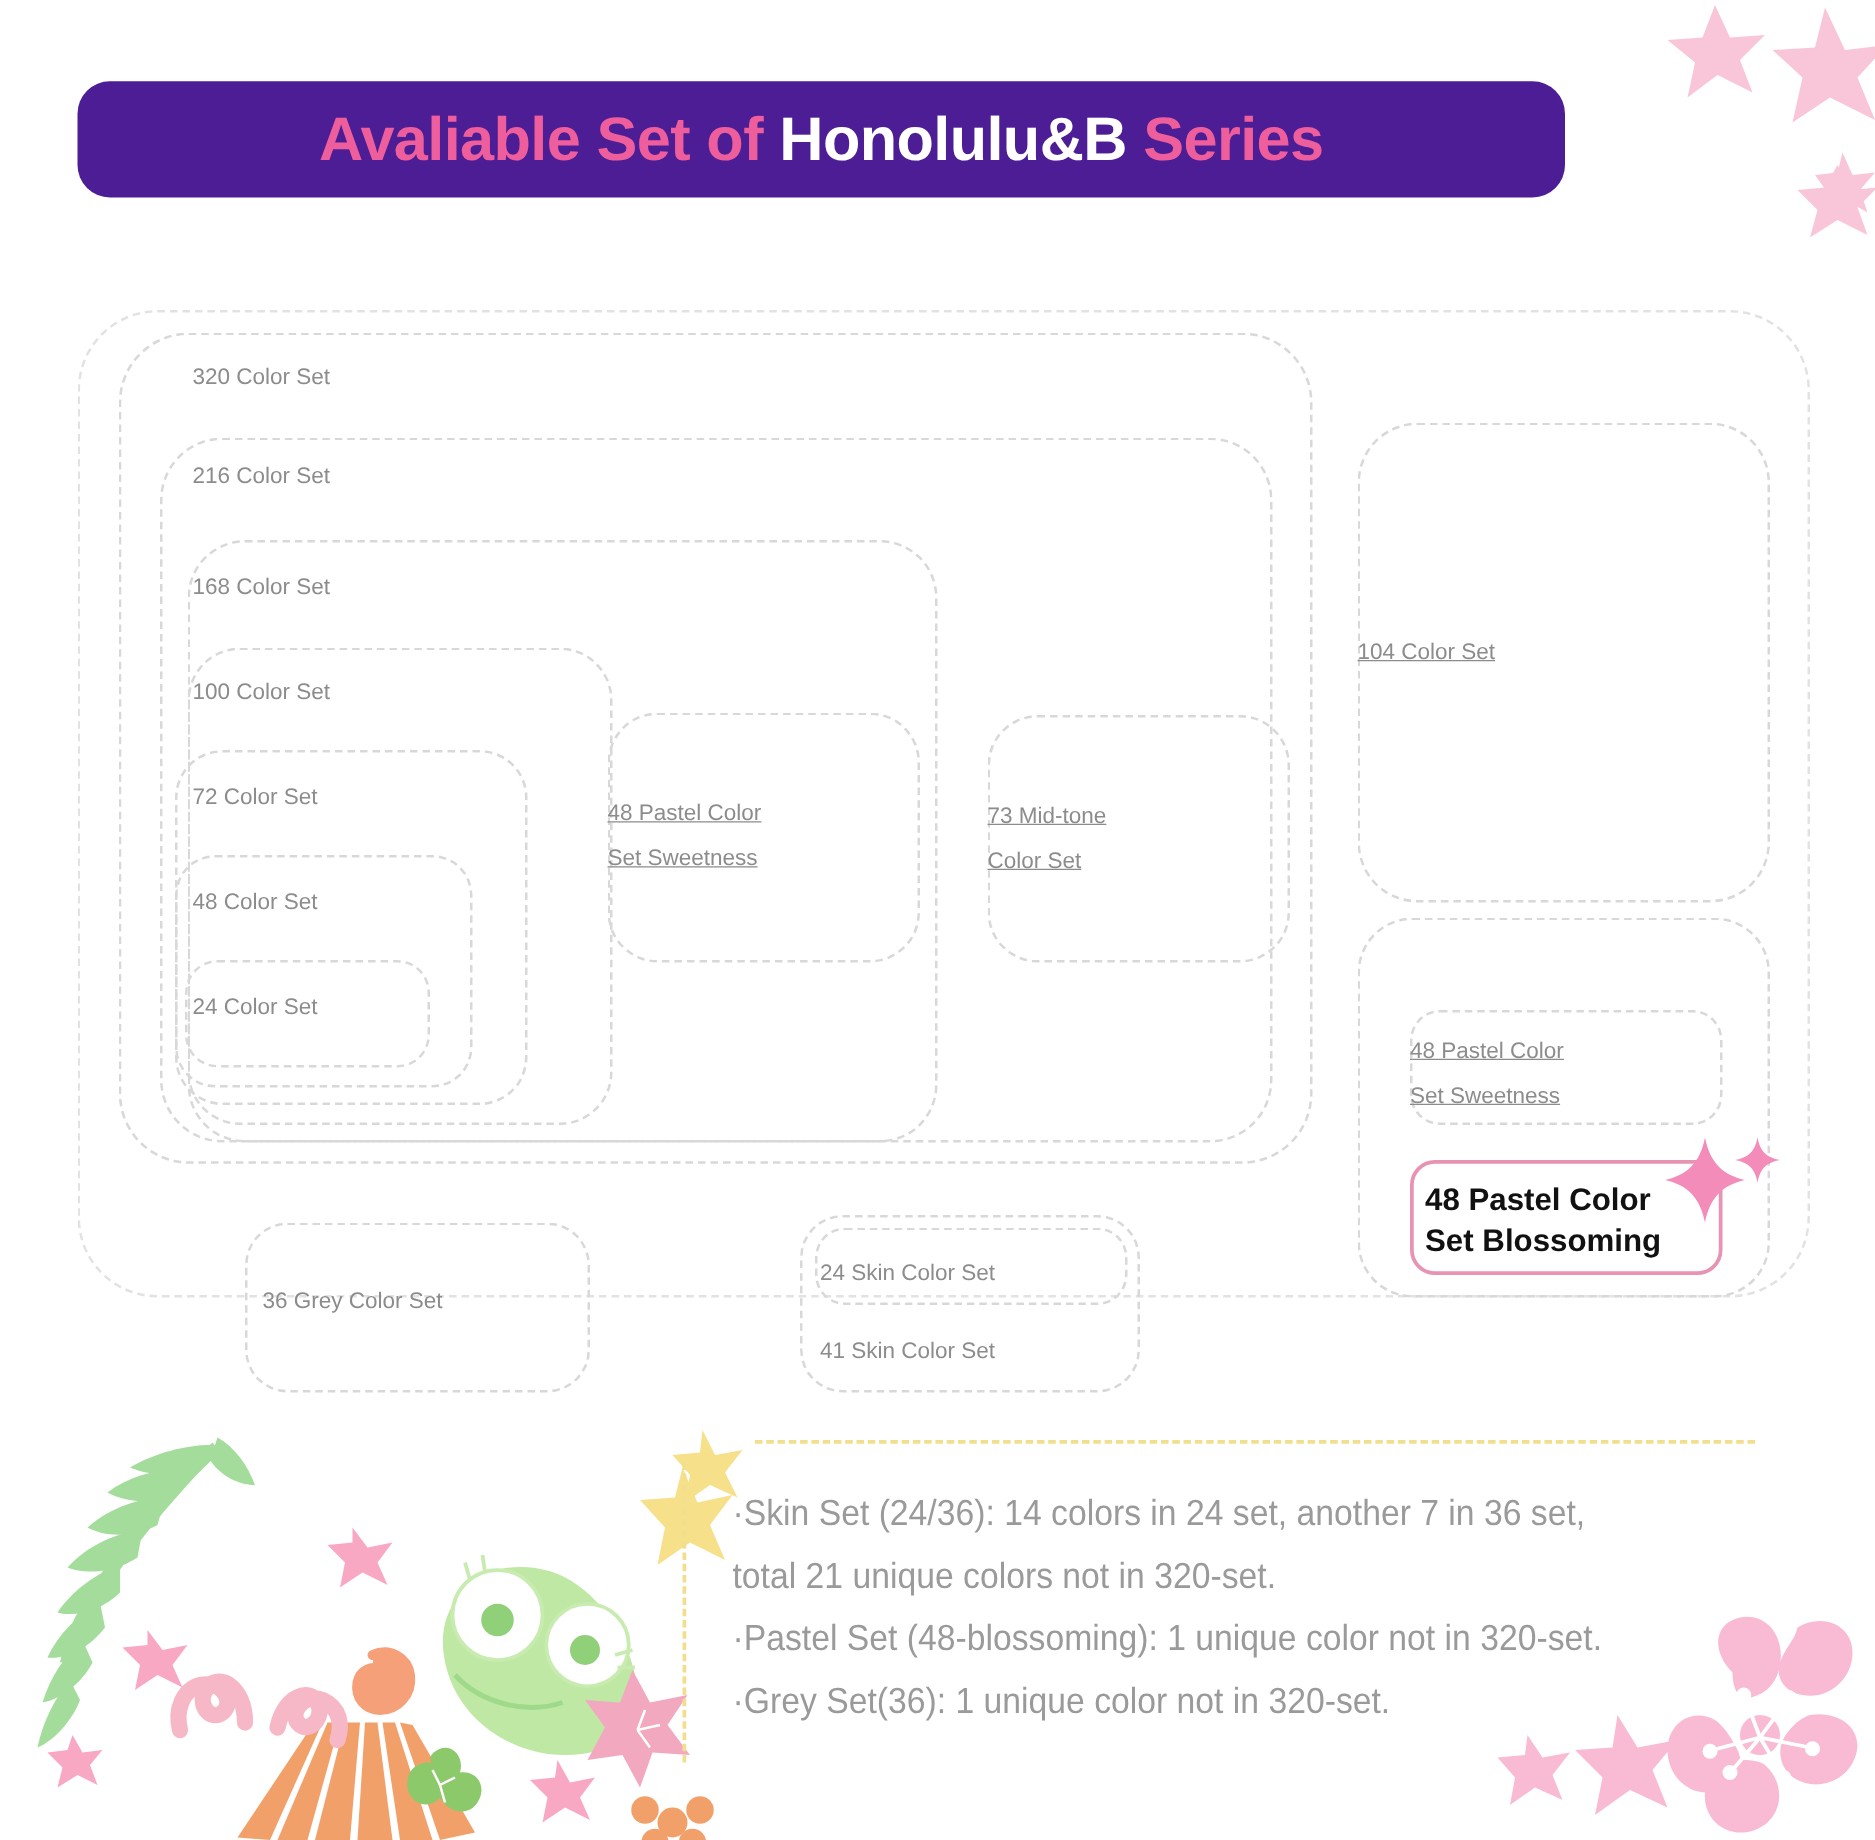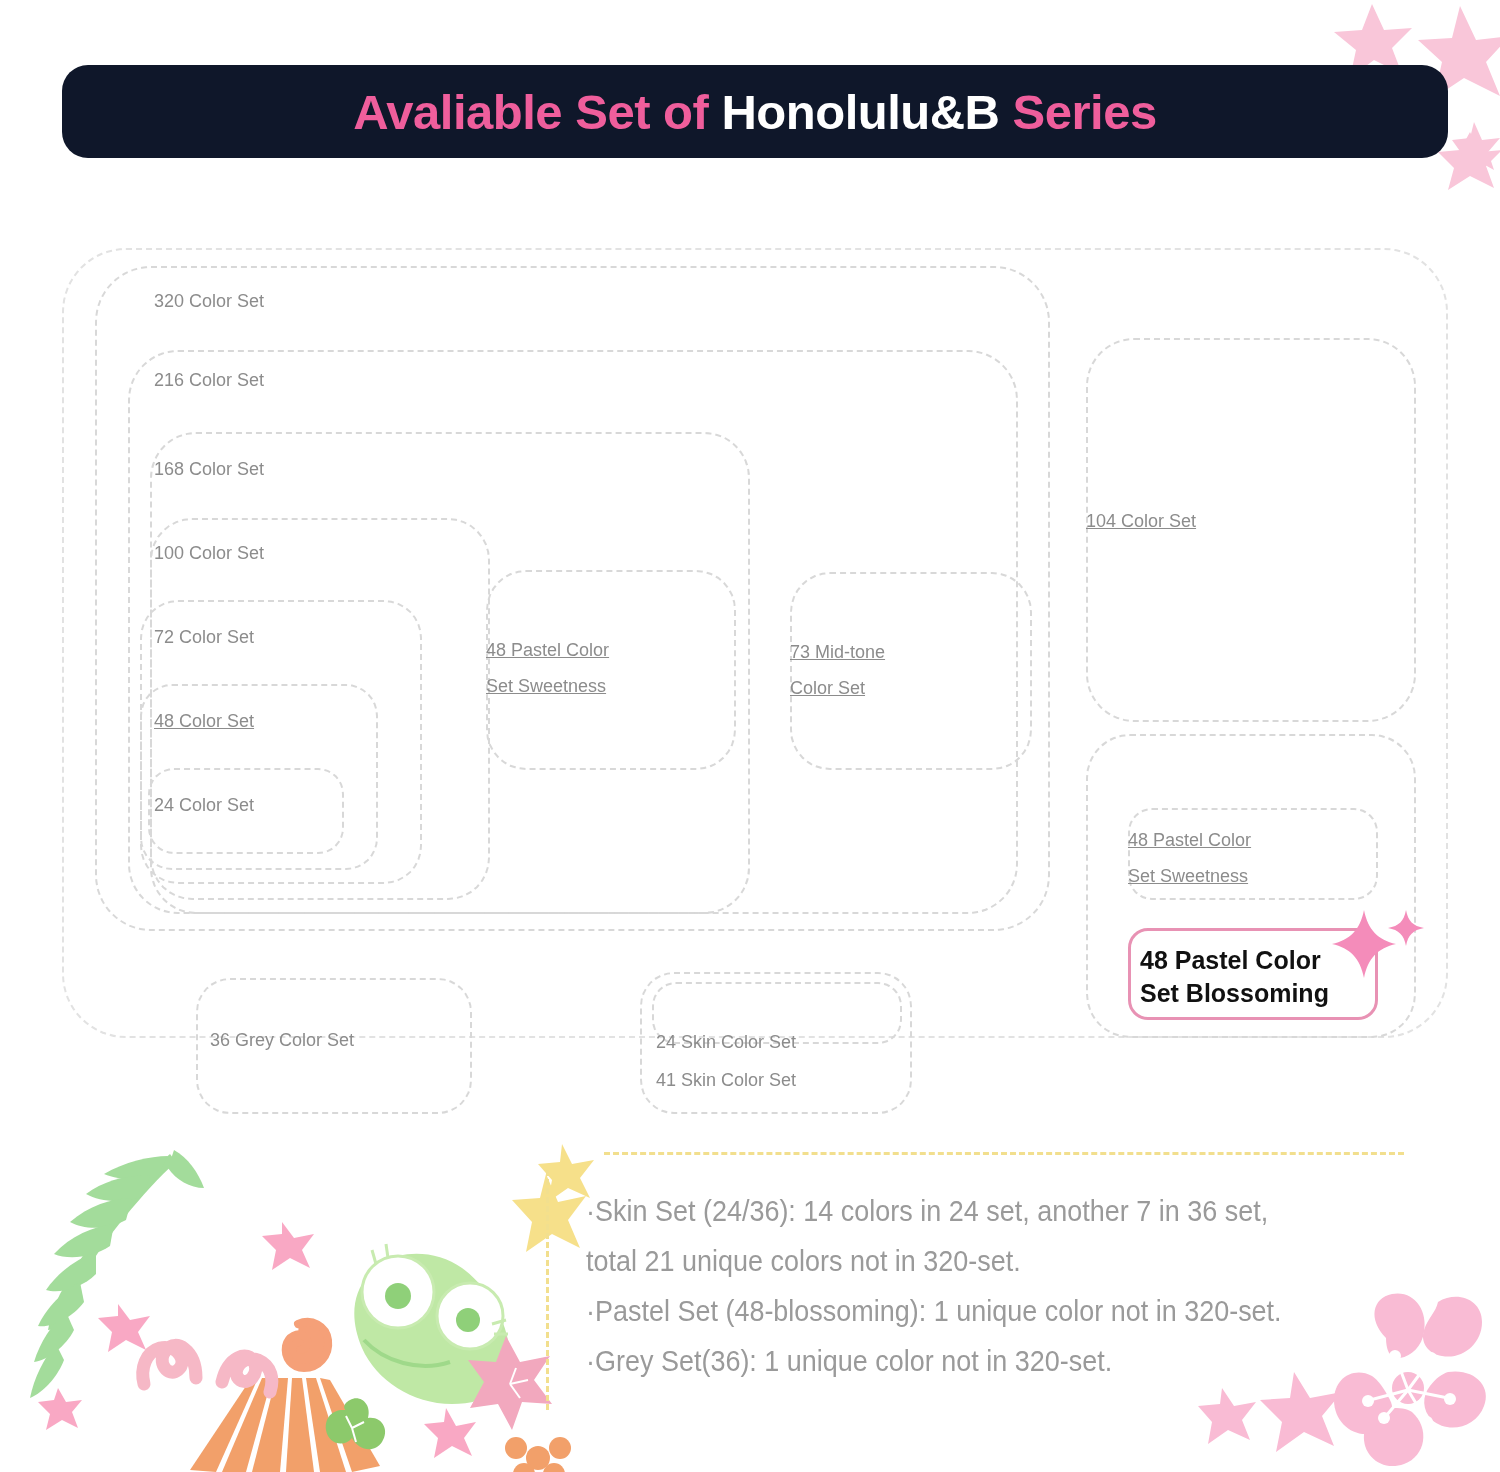--- a/index.html
+++ b/index.html
@@ -5,22 +5,22 @@
   html,body{margin:0;padding:0;}
   body{
     width:1500px;height:1472px;position:relative;overflow:hidden;
     background:#ffffff;
     font-family:"Liberation Sans","DejaVu Sans",sans-serif;
   }
   .canvas{position:absolute;inset:0;}
 
   
   .header-bar{
-    position:absolute;left:62px;top:65px;width:1386px;height:93px;
-    background:#0f172a;border-radius:26px;
+    position:absolute;left:62px;top:65px;width:1190px;height:93px;
+    background:#4c1d95;border-radius:26px;
     display:flex;align-items:center;justify-content:center;
     z-index:6;
   }
   .header-title{
     font-size:49px;font-weight:bold;letter-spacing:-0.5px;white-space:nowrap;
     color:#EF5E9C;
   }
   .header-title .hl{color:#ffffff;}
 
   
@@ -108,21 +108,21 @@
   <div class="box" style="left:150px;top:518px;width:340px;height:382px;border-radius:42px;"></div>
   <div class="box" style="left:140px;top:600px;width:282px;height:284px;border-radius:38px;"></div>
   <div class="box" style="left:140px;top:684px;width:238px;height:186px;border-radius:32px;"></div>
   <div class="box" style="left:148px;top:768px;width:196px;height:86px;border-radius:26px;"></div>
 
   <div class="lbl" style="left:154px;top:283px;">320 Color Set</div>
   <div class="lbl" style="left:154px;top:362px;">216 Color Set</div>
   <div class="lbl" style="left:154px;top:451px;">168 Color Set</div>
   <div class="lbl" style="left:154px;top:535px;">100 Color Set</div>
   <div class="lbl" style="left:154px;top:619px;">72 Color Set</div>
-  <div class="lbl" style="left:154px;top:703px;text-decoration:underline;">48 Color Set</div>
+  <div class="lbl" style="left:154px;top:703px;">48 Color Set</div>
   <div class="lbl" style="left:154px;top:787px;">24 Color Set</div>
 
   <div class="box" style="left:486px;top:570px;width:250px;height:200px;border-radius:40px;"></div>
   <div class="lbl center" style="left:486px;top:632px;width:250px;">48 Pastel Color
 Set Sweetness</div>
 
   <div class="box" style="left:790px;top:572px;width:242px;height:198px;border-radius:40px;"></div>
   <div class="lbl center" style="left:790px;top:634px;width:242px;">73 Mid-tone
 Color Set</div>
 
@@ -141,21 +141,21 @@
   <svg class="deco" style="left:1330px;top:908px;z-index:7;" width="100" height="80" viewBox="0 0 100 80">
     <path d="M34 2 C38 22 48 32 66 36 C48 40 38 50 34 70 C30 50 20 40 2 36 C20 32 30 22 34 2 Z" fill="#F48CBA"></path>
     <path d="M76 2 C78 13 83 18 94 20 C83 22 78 27 76 38 C74 27 69 22 58 20 C69 18 74 13 76 2 Z" fill="#F48CBA"></path>
   </svg>
 
   <div class="box" style="left:196px;top:978px;width:276px;height:136px;border-radius:34px;"></div>
   <div class="lbl" style="left:210px;top:1022px;">36 Grey Color Set</div>
 
   <div class="box" style="left:640px;top:972px;width:272px;height:142px;border-radius:34px;"></div>
   <div class="box" style="left:652px;top:982px;width:250px;height:62px;border-radius:24px;"></div>
-  <div class="lbl" style="left:656px;top:1000px;margin-top:24px;">24 Skin Color Set</div>
+  <div class="lbl" style="left:656px;top:1000px;">24 Skin Color Set</div>
   <div class="lbl" style="left:656px;top:1062px;">41 Skin Color Set</div>
 
   <div class="ydash-h"></div>
   <div class="ydash-v"></div>
 
   <div class="notes">
     <div class="note-line">·Skin Set (24/36): 14 colors in 24 set, another 7 in 36 set,
 total 21 unique colors not in 320-set.</div>
     <div class="note-line">·Pastel Set (48-blossoming): 1 unique color not in 320-set.</div>
     <div class="note-line">·Grey Set(36): 1 unique color not in 320-set.</div>

